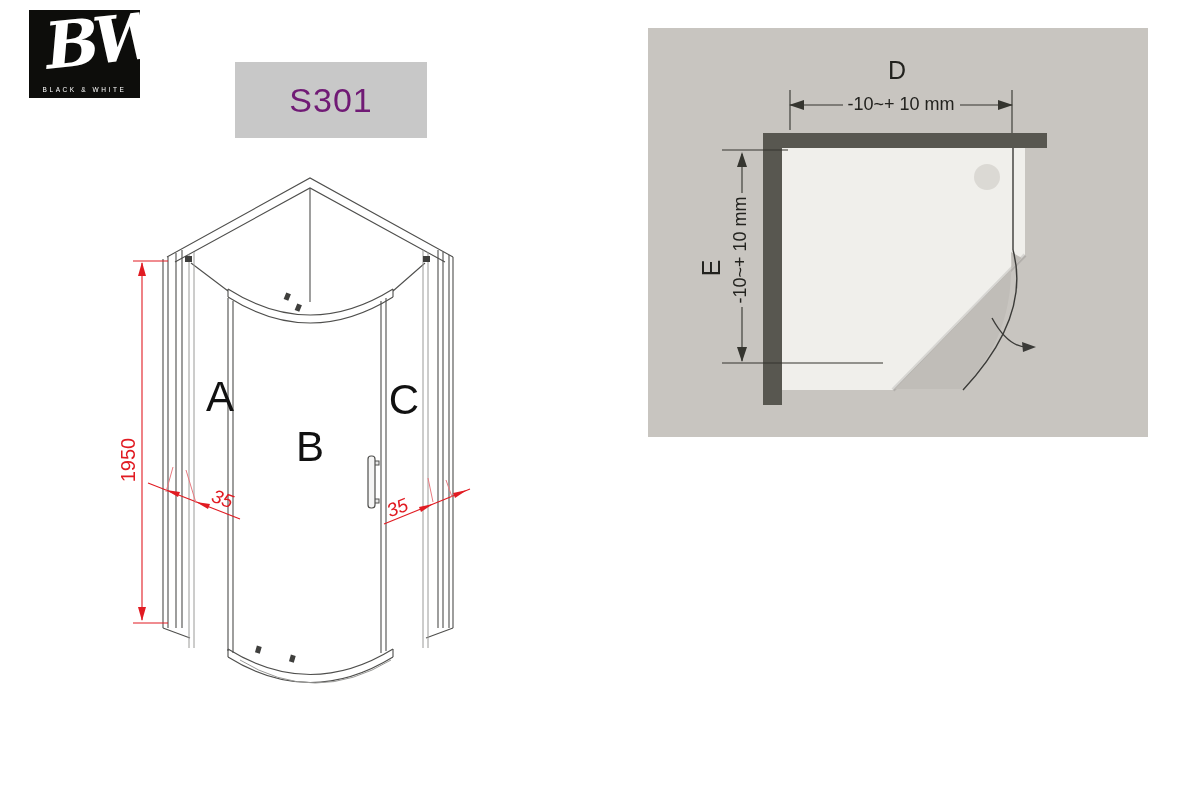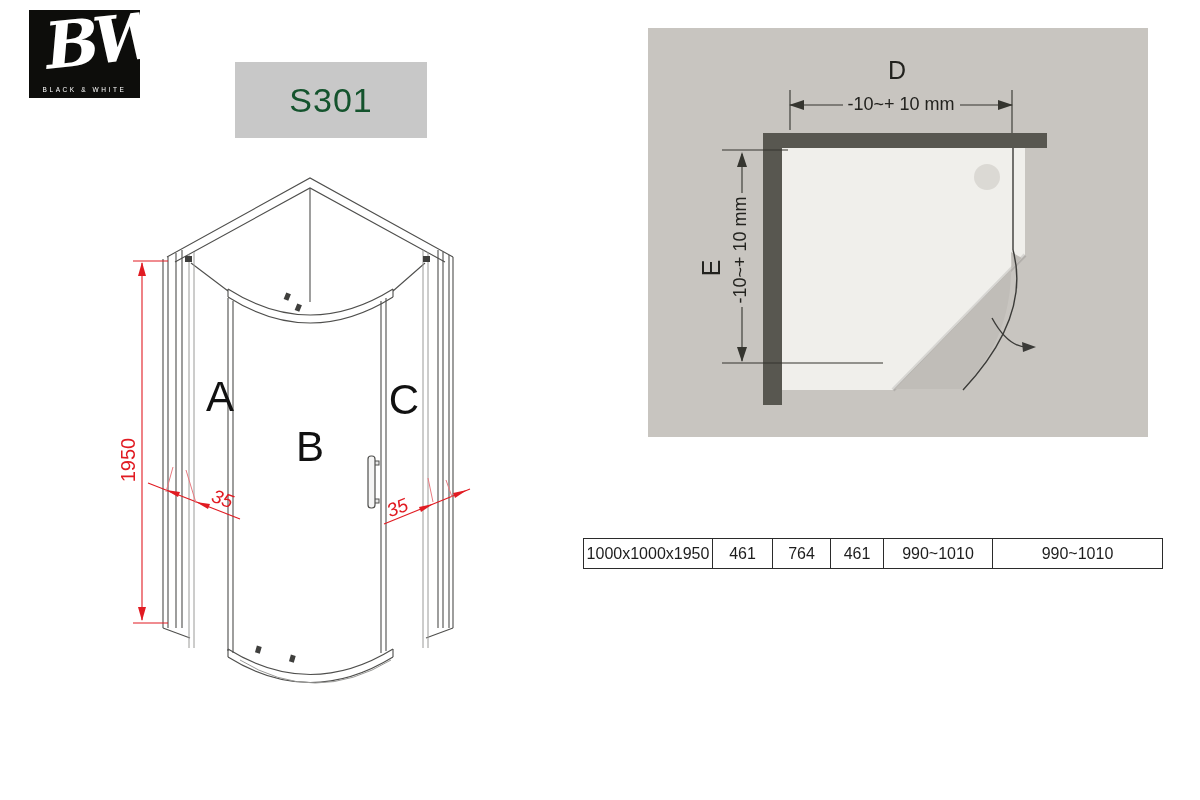--- a/index.html
+++ b/index.html
@@ -12,21 +12,21 @@
   .logo-script{position:absolute;left:-22px;top:-12px;width:190px;height:86px;
      color:#ffffff;font-family:"DejaVu Serif",serif;font-style:italic;
      font-size:64px;font-weight:bold;letter-spacing:-6px;transform:rotate(-6deg);
      text-align:center;line-height:86px;pointer-events:none;}
   .logo-sub{position:absolute;left:0;bottom:5px;width:100%;text-align:center;
      color:#ffffff;font-size:6.5px;letter-spacing:2.6px;white-space:nowrap;}
 
   
   .badge{left:235px;top:62px;width:192px;height:76px;background:#c8c8c8;
      display:flex;align-items:center;justify-content:center;
-     font-size:34px;color:#14532d;letter-spacing:1px;}
+     font-size:34px;color:#701a75;letter-spacing:1px;}
 
   
   .panel{left:648px;top:28px;width:500px;height:409px;background:#c8c5c0;}
 
   
   .spec{left:583px;top:538px;border-collapse:collapse;table-layout:fixed;
         font-size:16px;color:#1d1d1d;background:#ffffff;}
   .spec td,.spec th{border:1px solid #2b2b2b;text-align:center;padding:0;
         font-weight:normal;height:29px;overflow:hidden;white-space:nowrap;}
 
@@ -171,24 +171,16 @@
   <table class="abs spec">
     <colgroup>
       <col style="width:129px">
         <col style="width:60px">
         <col style="width:58px">
       <col style="width:53px">
         <col style="width:109px">
         <col style="width:170px">
     </colgroup>
     <tbody>
-    <tr>
-      <td>1000x1000x1950</td>
-      <td>461</td>
-      <td>764</td>
-      <td>461</td>
-      <td>990~1010</td>
-      <td>990~1010</td>
-    </tr>
   </tbody>
     </table>
 
 </div>
 
 </body></html>

